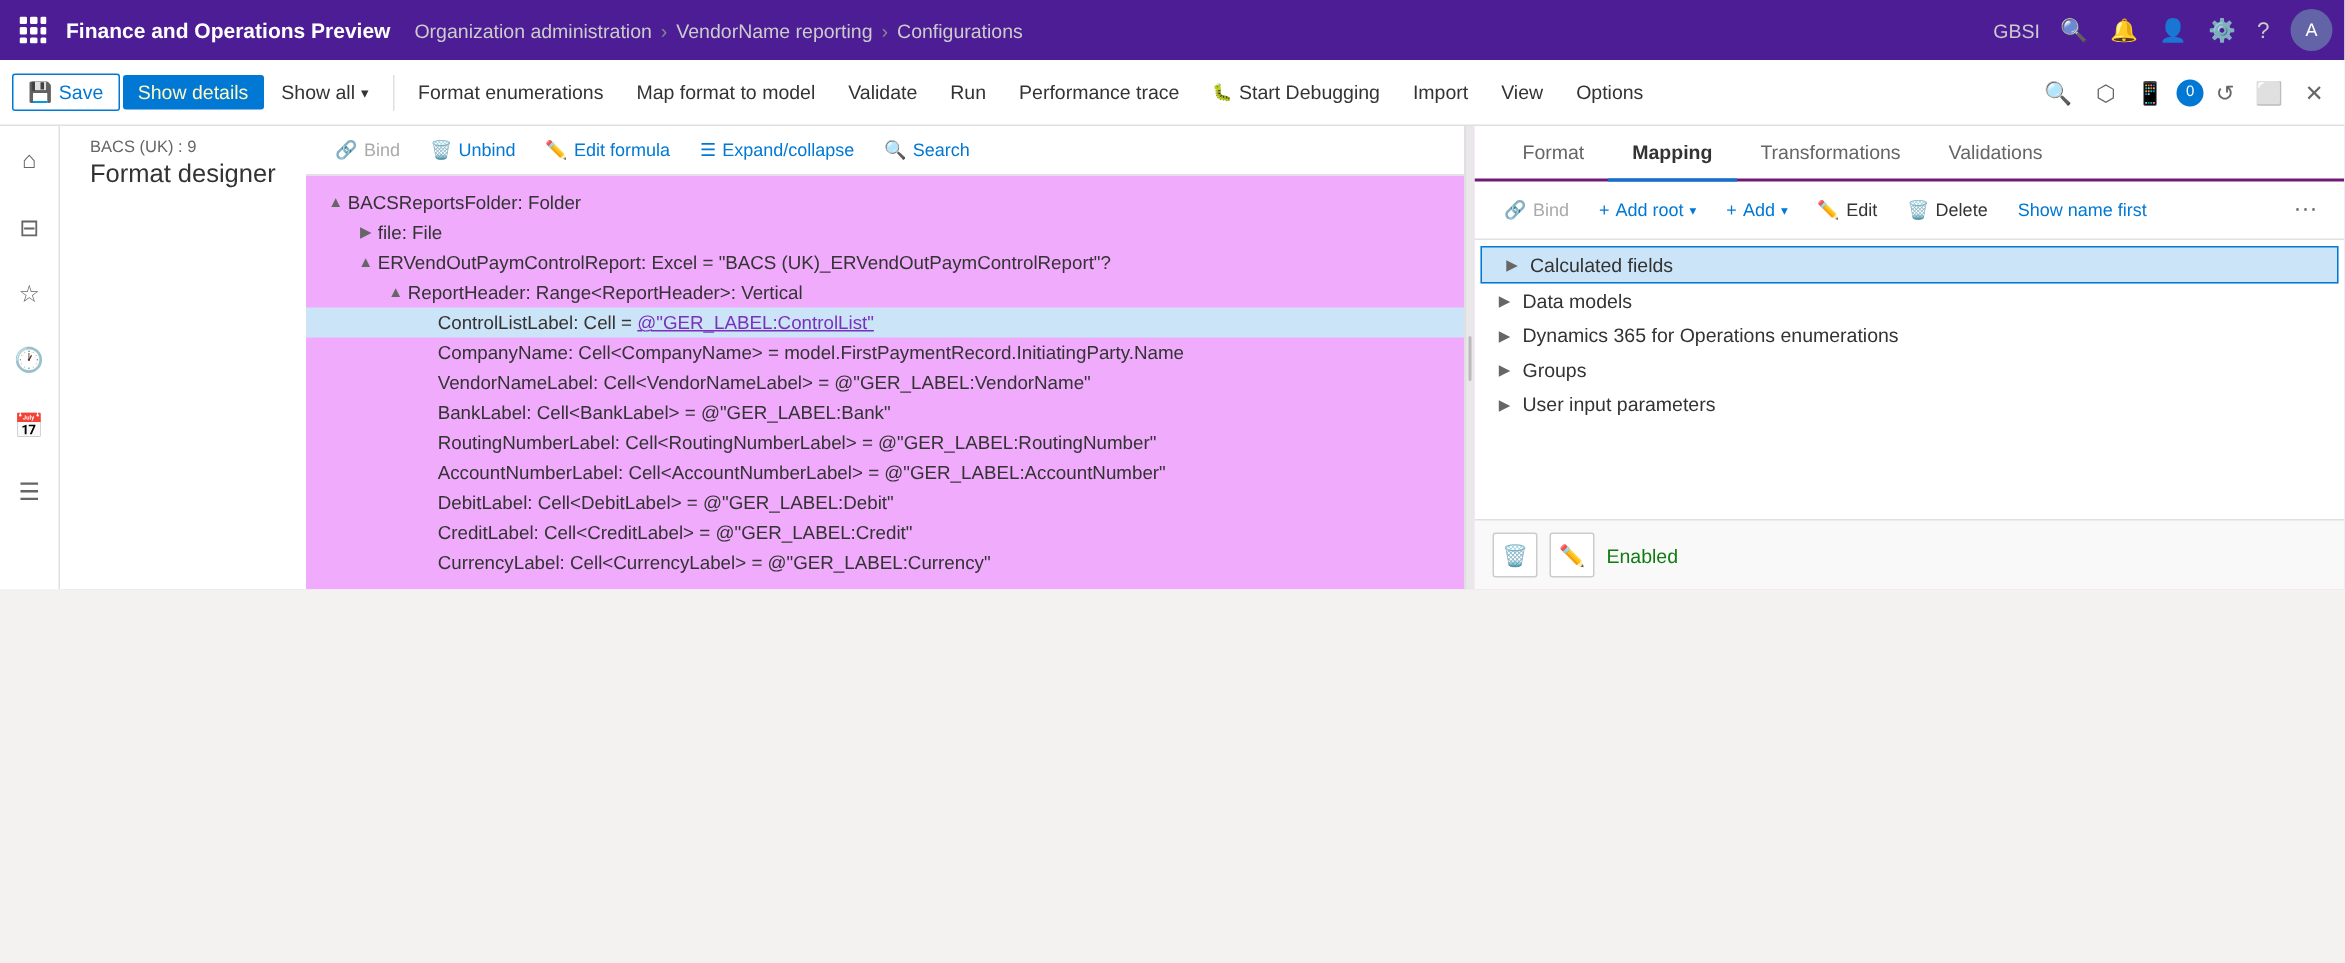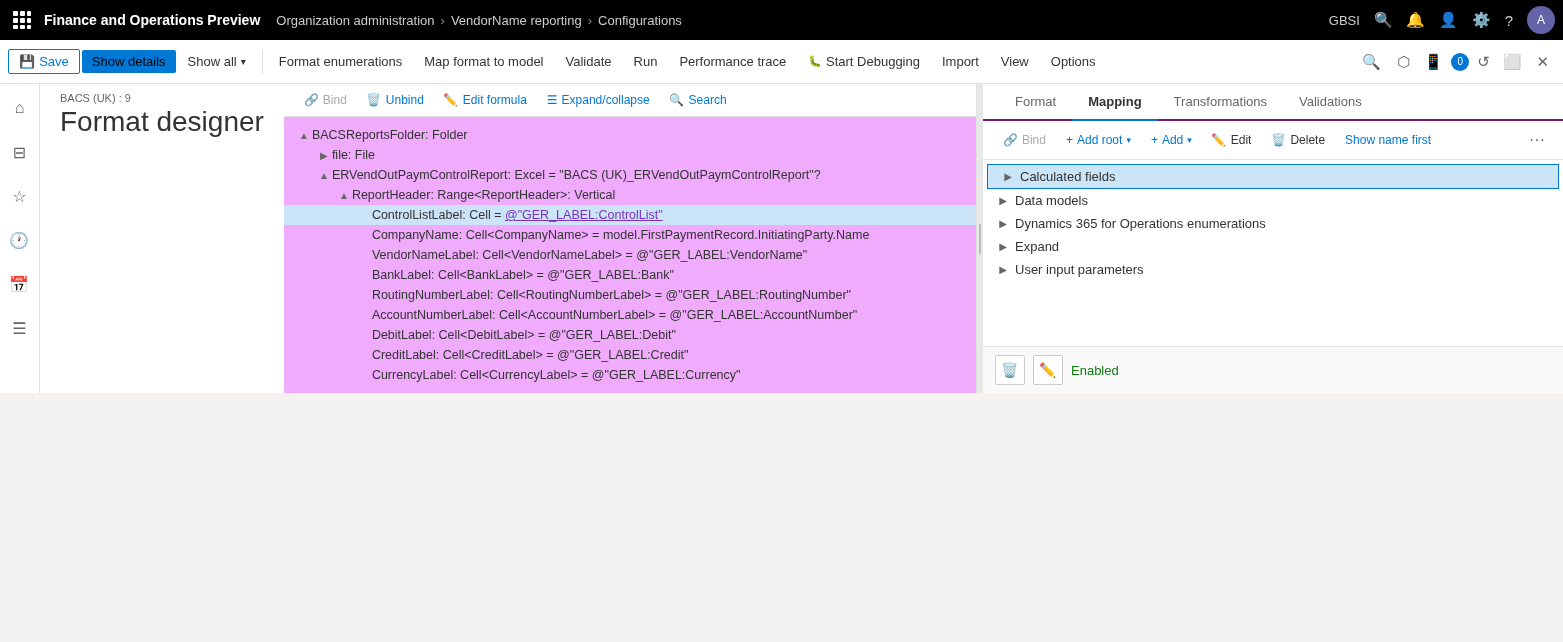--- a/index.html
+++ b/index.html
@@ -1,20 +1,20 @@
 <!DOCTYPE html>
 <html><head>
   <meta charset="utf-8">
   <style>
     * { box-sizing: border-box; margin: 0; padding: 0; }
     body { font-family: 'Segoe UI', sans-serif; font-size: 13px; background: #f3f2f1; color: #333; overflow: hidden; }
 
     
     .top-nav {
-      background: #000000;
+      background: #4c1d95;
       color: #fff;
       height: 40px;
       display: flex;
       align-items: center;
       padding: 0 8px;
       gap: 4px;
     }
     .top-nav .app-grid-icon { width: 28px; height: 28px; display: flex; align-items: center; justify-content: center; cursor: pointer; }
     .top-nav .app-title { font-size: 14px; font-weight: 600; color: #fff; margin: 0 12px 0 4px; white-space: nowrap; }
     .top-nav .breadcrumb { display: flex; align-items: center; gap: 6px; font-size: 13px; color: #ccc; }
@@ -33,21 +33,21 @@
       align-items: center;
       padding: 0 8px;
       gap: 2px;
     }
     .toolbar-btn {
       display: flex; align-items: center; gap: 4px;
       padding: 4px 10px; border: none; background: transparent;
       font-size: 13px; color: #333; cursor: pointer; border-radius: 2px;
       white-space: nowrap;
     }
-    .toolbar-btn.active { background: #0078d4; color: #000000; text-align: right; }
+    .toolbar-btn.active { background: #0078d4; color: #fef9c3; text-align: right; }
     .toolbar-btn.save-btn { border: 1px solid #0078d4; color: #0078d4; }
     .toolbar-btn .chevron { font-size: 10px; }
     .toolbar-divider { width: 1px; height: 24px; background: #e0e0e0; margin: 0 4px; }
 
     
     .main-layout {
       display: flex;
       flex: 1;
       overflow: hidden;
     }
@@ -76,21 +76,21 @@
       overflow: hidden;
       background: #f0abfc;
       padding: 0;
     }
 
     .page-header {
       padding: 8px 20px 4px 20px;
       background: #fff;
     }
     .page-subtitle { font-size: 11px; color: #666; }
-    .page-title { font-size: 28px; font-weight: 300; color: #333; margin-top: 2px; }
+    .page-title { font-size: 17px; font-weight: 300; color: #333; margin-top: 2px; }
 
     .content-area {
       display: flex;
       flex: 1;
       overflow: hidden;
     }
 
     
     .left-panel {
       flex: 1;
@@ -480,21 +480,21 @@
               <div class="mapping-item">
                 <span class="toggle">▶</span>
                 <span class="item-label">Data models</span>
               </div>
               <div class="mapping-item">
                 <span class="toggle">▶</span>
                 <span class="item-label">Dynamics 365 for Operations enumerations</span>
               </div>
               <div class="mapping-item">
                 <span class="toggle">▶</span>
-                <span class="item-label">Expand</span>
+                <span class="item-label">Groups</span>
               </div>
               <div class="mapping-item">
                 <span class="toggle">▶</span>
                 <span class="item-label">User input parameters</span>
               </div>
             </div>
 
           <div class="right-footer">
             <button class="footer-icon-btn" title="Delete">🗑️</button>
             <button class="footer-icon-btn" title="Edit">✏️</button>

